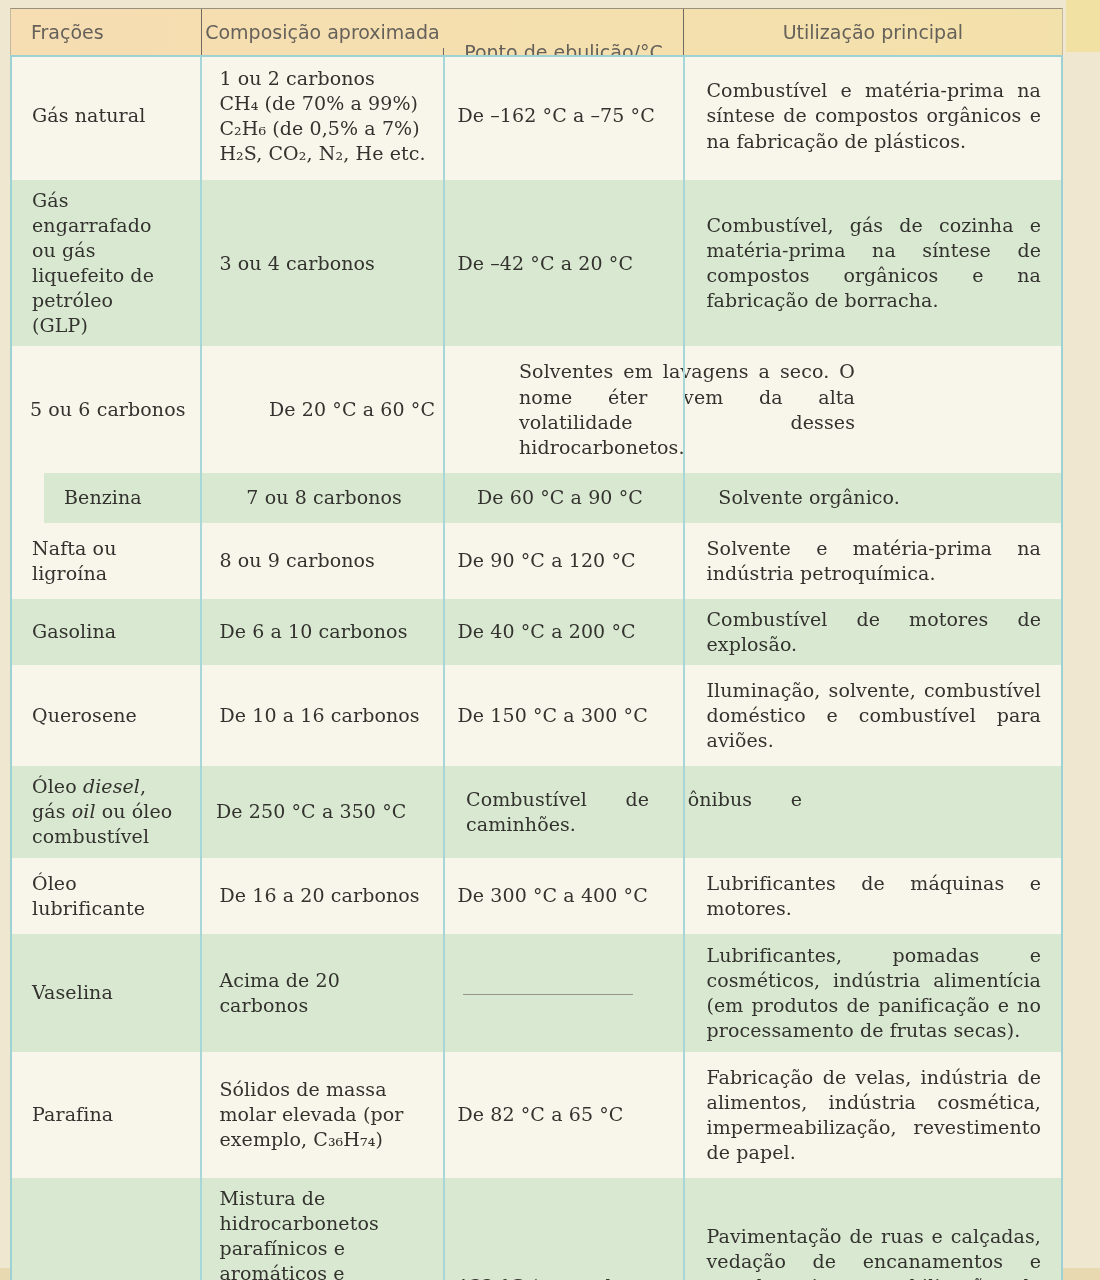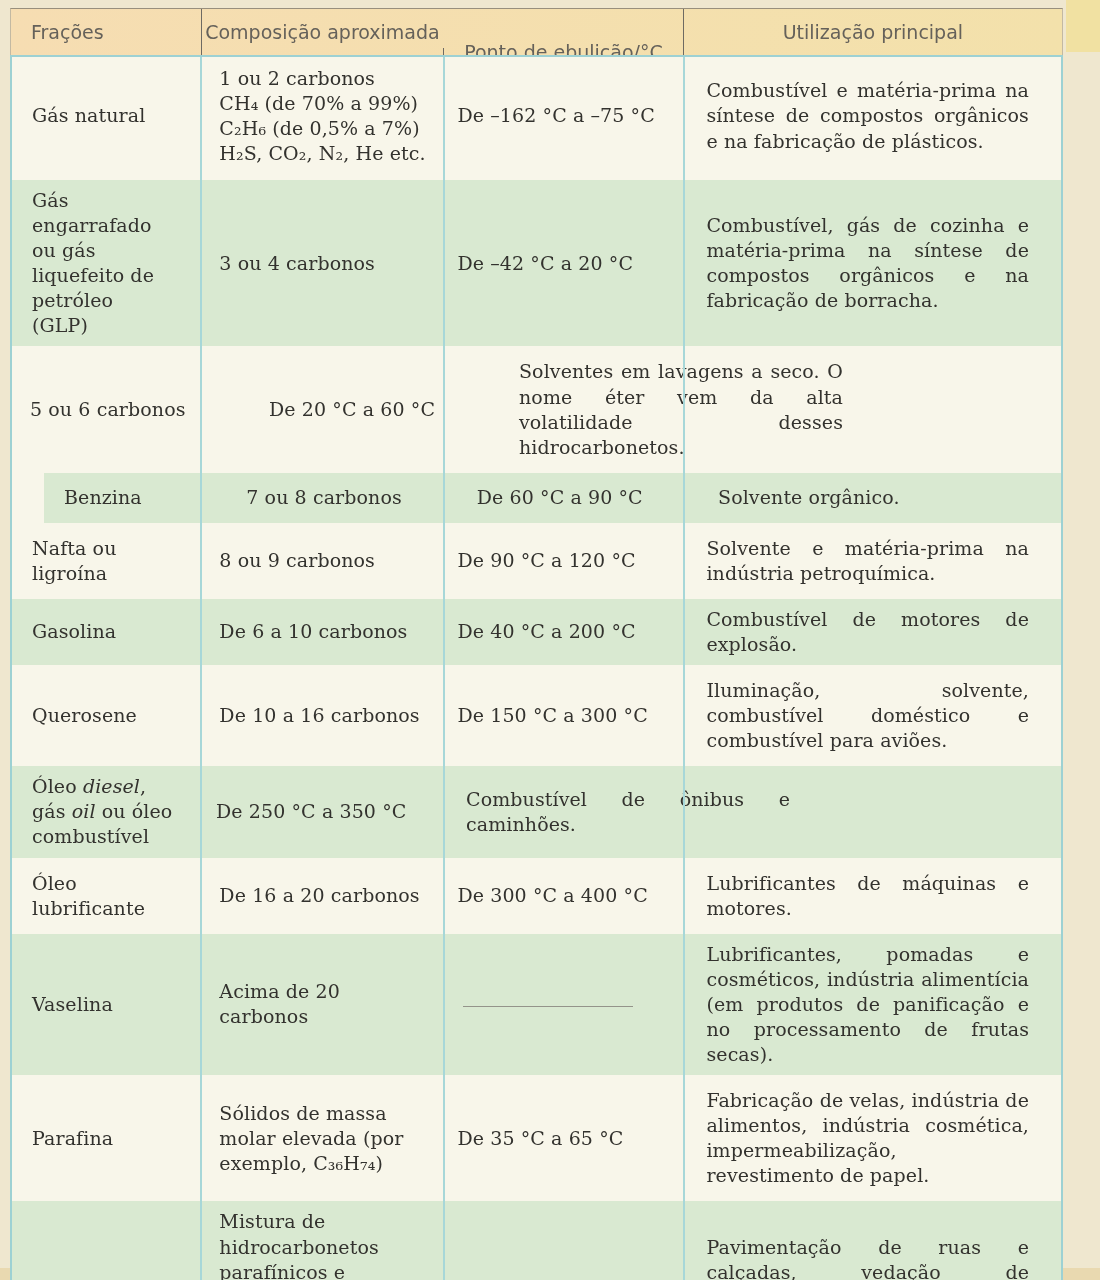--- a/index.html
+++ b/index.html
@@ -73,21 +73,21 @@
   .rows > .trow:nth-child(13){min-height:114px;}
   .cell{
     display:flex;flex-direction:column;justify-content:center;
     box-sizing:border-box;
     font-size:19px;line-height:1.32;letter-spacing:0.1px;
     padding-top:8px;padding-bottom:8px;
   }
   .c-frac{width:190px;padding-left:20px;padding-right:28px;}
   .c-comp{width:243px;padding-left:18px;padding-right:12px;}
   .c-boil{width:240px;padding-left:14px;padding-right:10px;}
-  .c-use{width:380px;padding-left:24px;padding-right:32px;text-align:justify;}
+  .c-use{width:380px;padding-left:24px;padding-right:20px;text-align:justify;}
   .comp-line{white-space:normal;}
   .dashline{
     width:170px;border-top:1px solid #94948a;height:0;margin:4px 0 0 6px;
   }
   
   .vlines{position:absolute;top:0;bottom:0;left:0;right:0;pointer-events:none;}
   .vline{position:absolute;top:0;bottom:0;width:2px;background:#a7d7d8;}
   .vline1{left:188px;}
   .vline2{left:431px;}
   .vline3{left:671px;}
@@ -256,21 +256,21 @@
   </div>
 
   <div class="trow">
     <div class="cell c-frac">
             <div class="txt">Parafina</div>
           </div>
     <div class="cell c-comp">
             <div class="comp-line">Sólidos de massa molar elevada (por exemplo, C₃₆H₇₄)</div>
           </div>
     <div class="cell c-boil">
-            <div>De 35 °C a 65 °C</div>
+            <div>De 82 °C a 65 °C</div>
           </div>
     <div class="cell c-use">
             <div class="txt">Fabricação de velas, indústria de alimentos, indústria cosmética, impermeabilização, revestimento de papel.</div>
           </div>
   </div>
 
   <div class="trow">
     <div class="cell c-frac">
             <div class="txt">Asfalto</div>
           </div>

